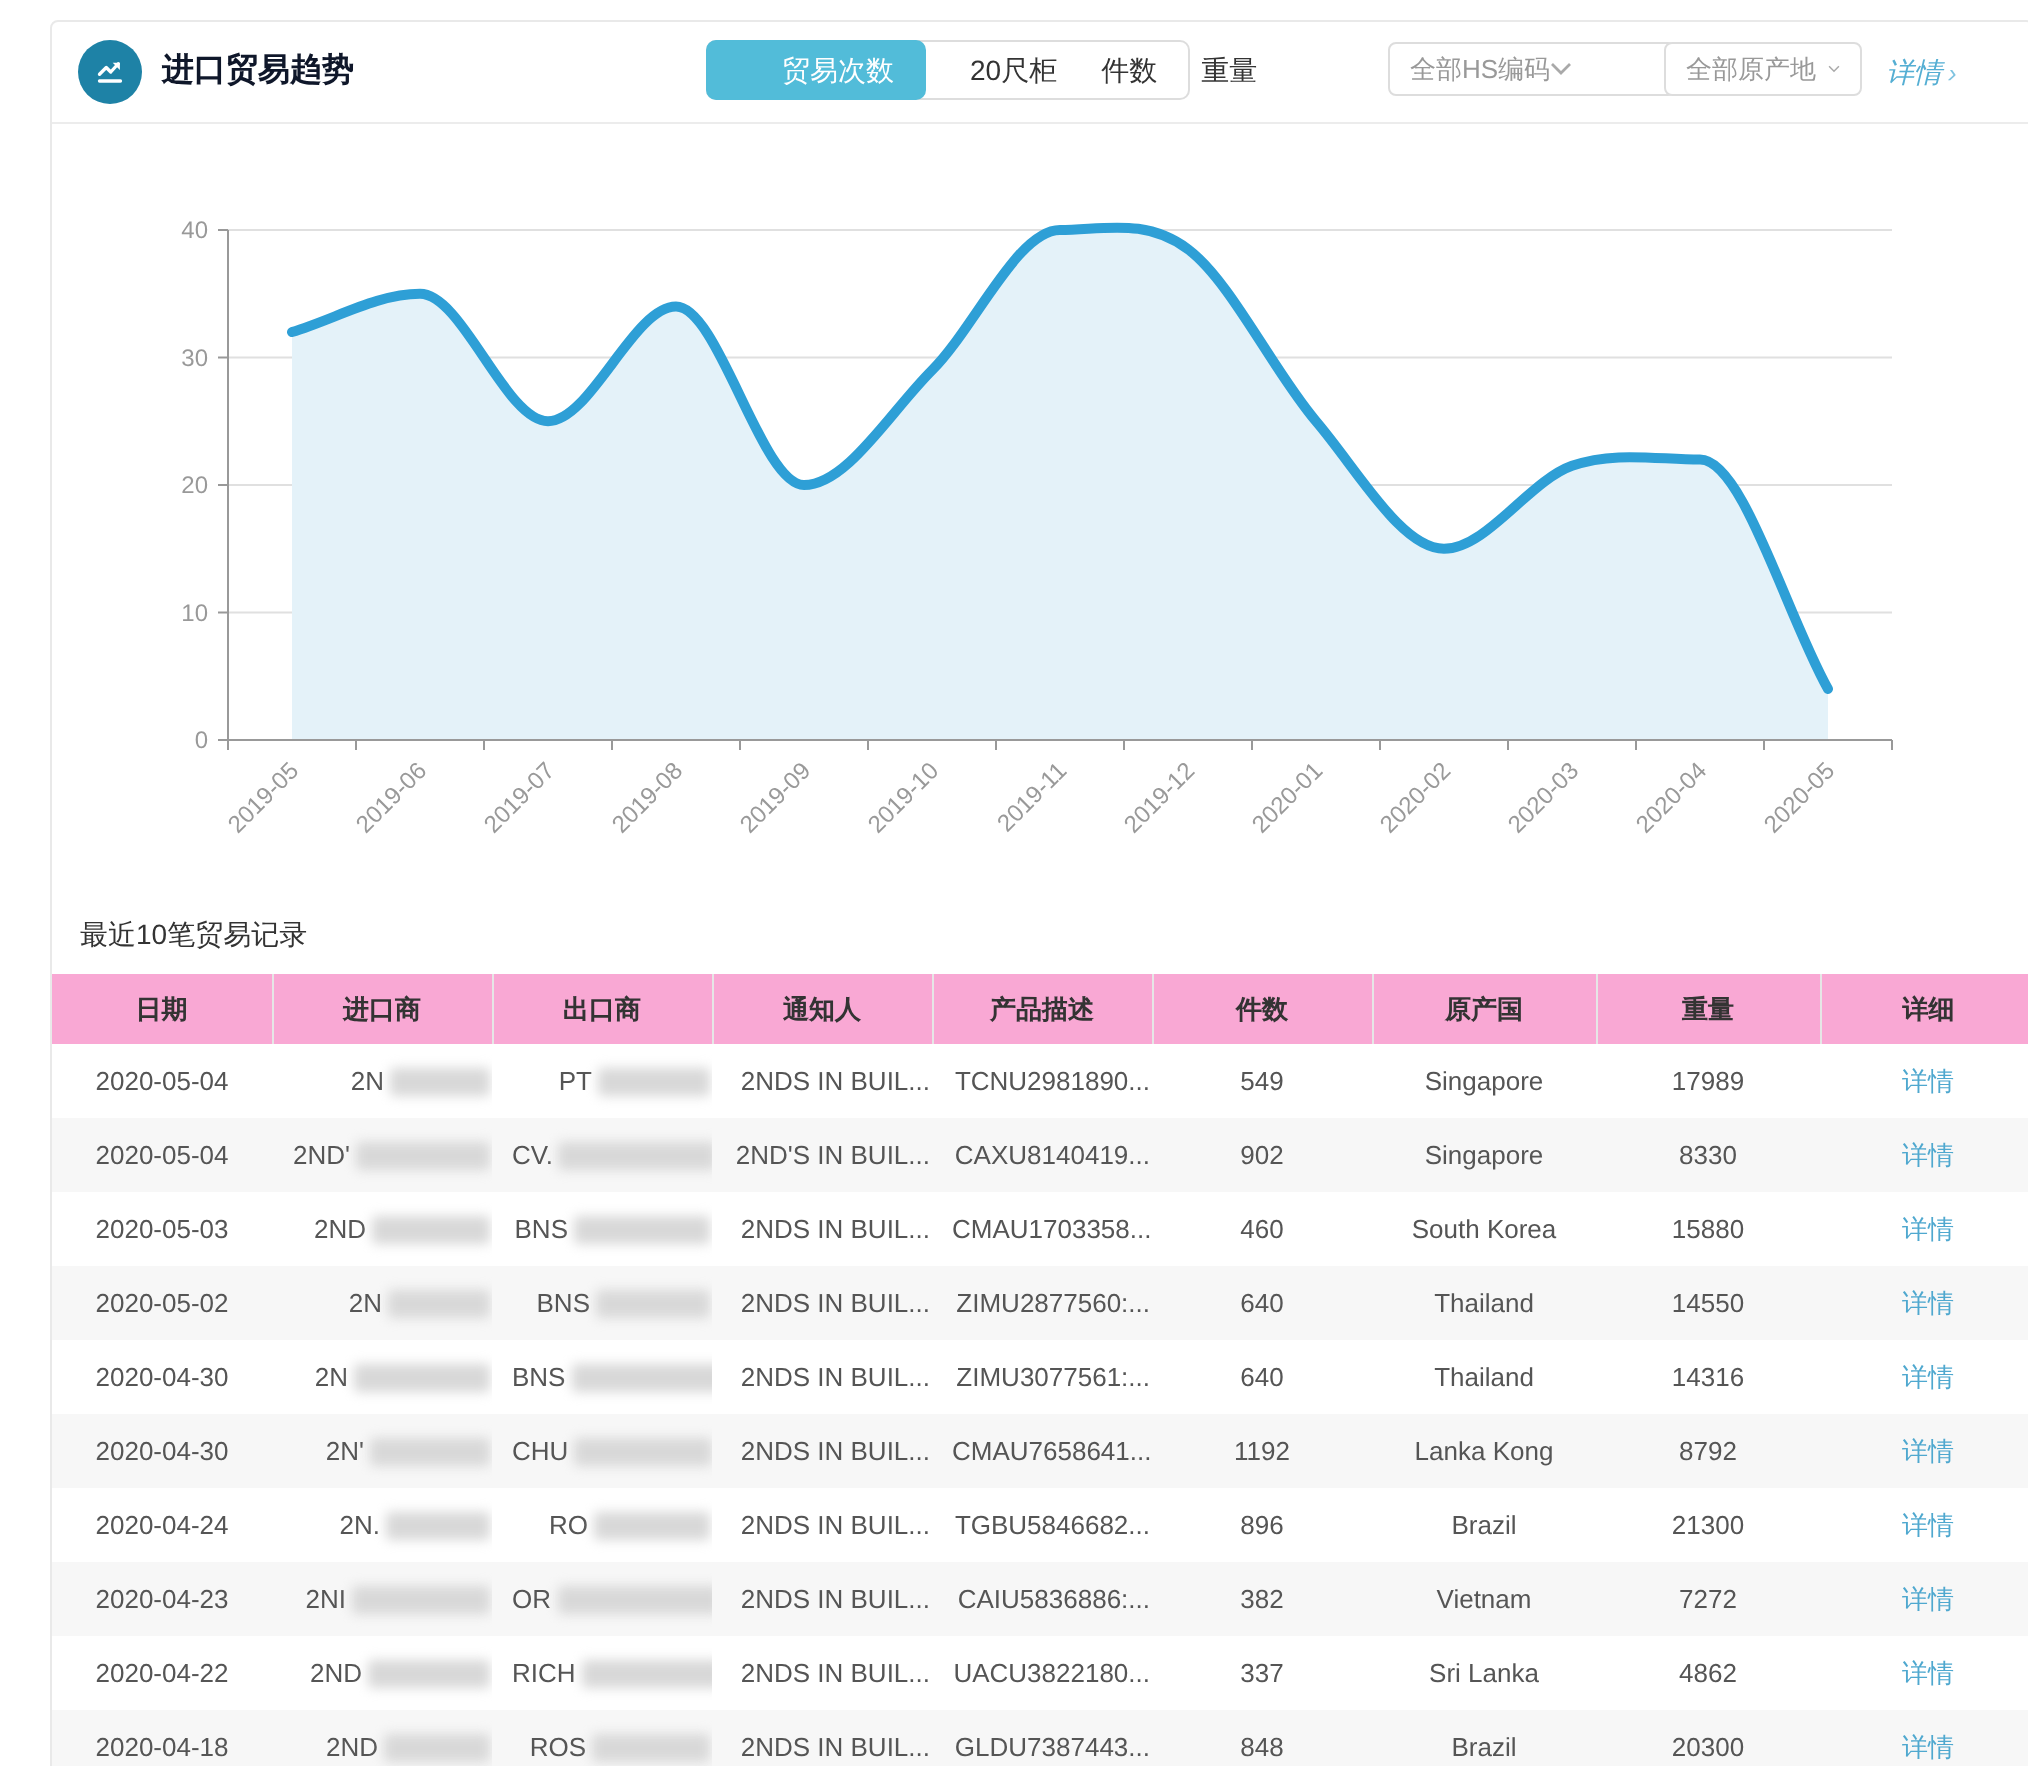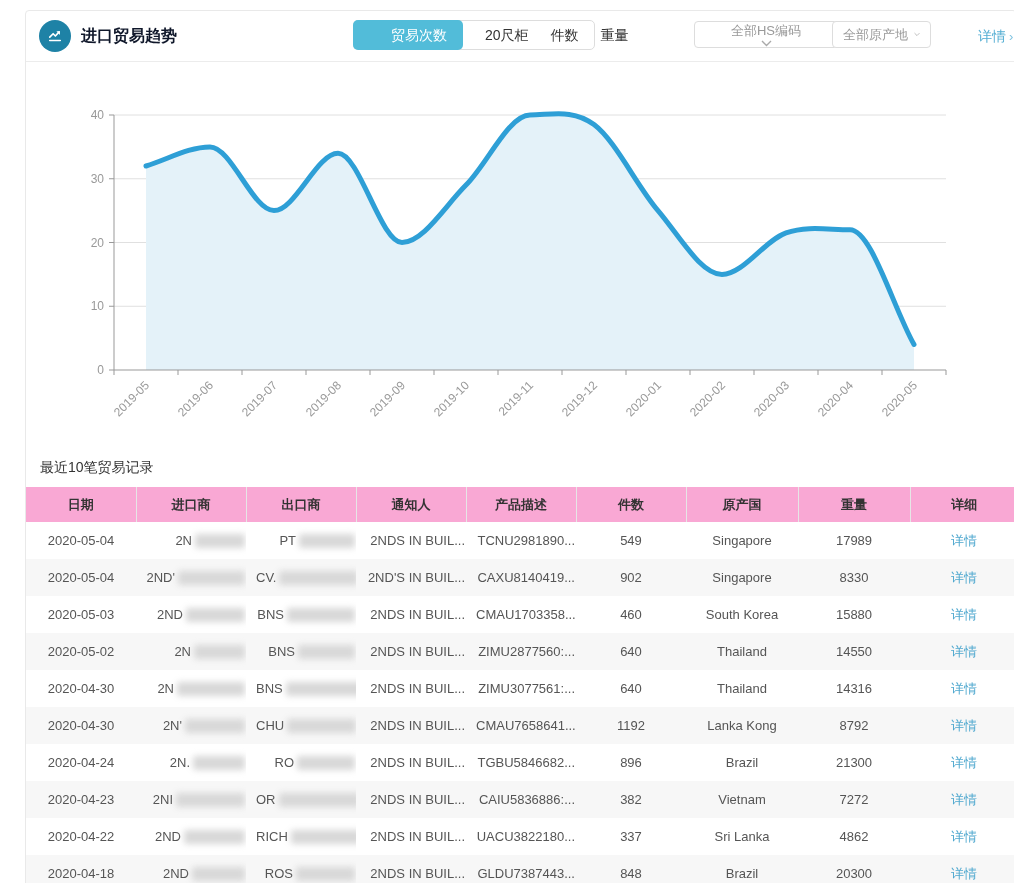--- a/index.html
+++ b/index.html
@@ -14,24 +14,24 @@
   .title{position:absolute;left:55px;top:0;margin:0;line-height:50px;font-size:16px;
          font-weight:bold;color:#0f172a;}
   .tab-group{position:absolute;left:327px;top:9px;width:242px;height:30px;border:1px solid #ddd;
              border-radius:5px;display:flex;align-items:center;background:#fff;box-sizing:border-box;}
   .tab{flex:1;text-align:center;font-size:14px;color:#333;line-height:28px;cursor:pointer;white-space:nowrap;padding-left:22px;}
   .tab.active{flex:0 0 88px;height:30px;line-height:30px;margin:-1px 0 -1px -1px;
               background:#52bcd9;color:#fff;border-radius:5px;}
   .select{position:absolute;top:10px;height:27px;border:1px solid #ddd;border-radius:4px;
           display:flex;align-items:center;padding:0 10px;font-size:13px;color:#999;
           box-sizing:border-box;background:#fff;cursor:pointer;white-space:nowrap;}
-  .select.hs{left:668px;width:144px;justify-content:flex-start;flex-direction:column;}
+  .select.hs{left:668px;width:144px;justify-content:flex-start;}
   .select.origin{left:806px;width:99px;gap:6px;}
-  .detail-link{position:absolute;left:952px;top:0;line-height:50px;font-size:14px;color:#54aed3;
-               text-decoration:none;cursor:pointer;white-space:nowrap;}
+  .detail-link{position:absolute;left:917px;top:0;line-height:50px;font-size:14px;color:#54aed3;
+               text-decoration:none;cursor:pointer;white-space:nowrap;font-style:italic;}
   .detail-link .arrow{margin-left:3px;font-size:13px;color:#7fc3e0;}
   
   .chart{position:relative;height:385px;}
   .chart svg{position:absolute;left:0;top:0;}
   
   .table-title{margin:12px 0 10px 14px;font-size:14px;color:#333;}
   table{width:100%;border-collapse:collapse;table-layout:fixed;}
   thead th{background:#f9a8d4;height:33px;font-size:13px;font-weight:bold;color:#333;
            border-right:1px solid #e6e6e6;text-align:center;white-space:nowrap;}
   thead th:last-child{border-right:none;}

